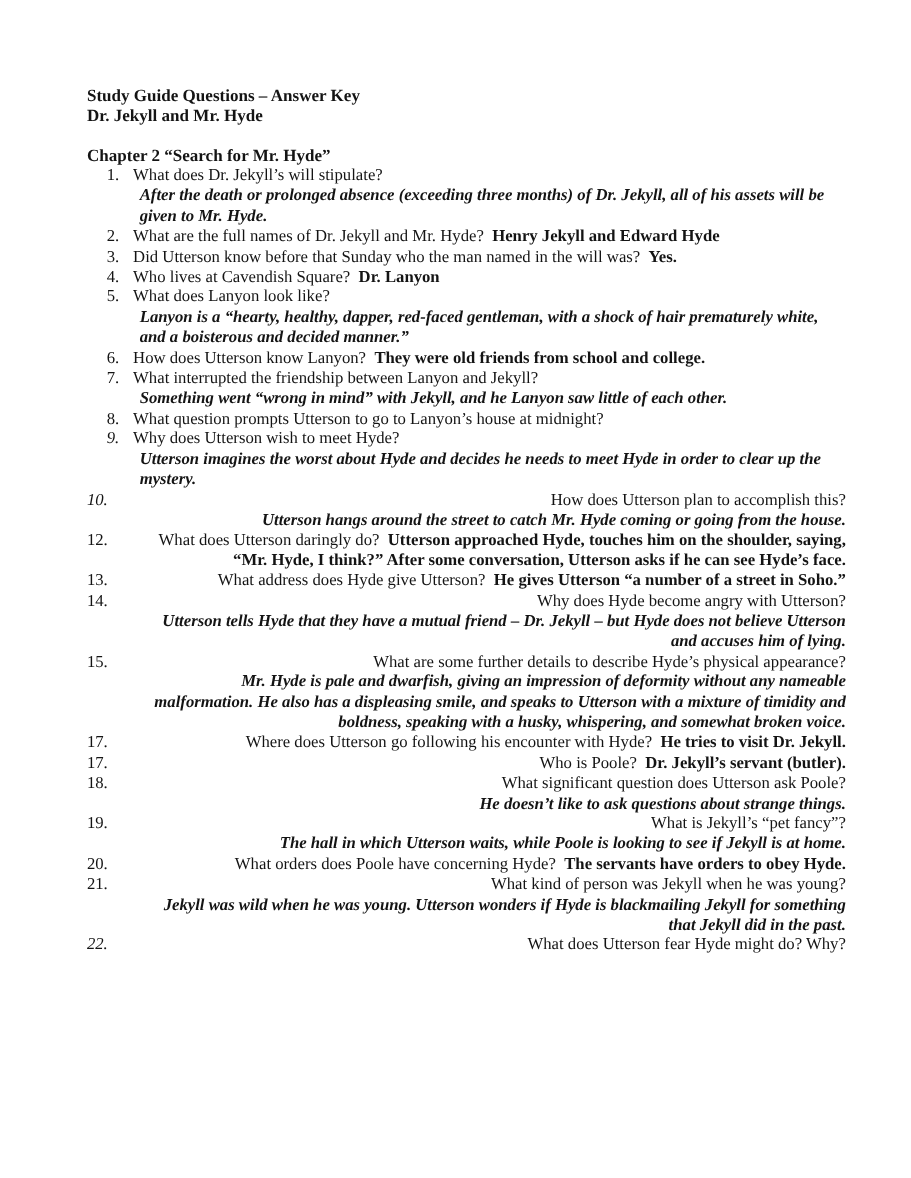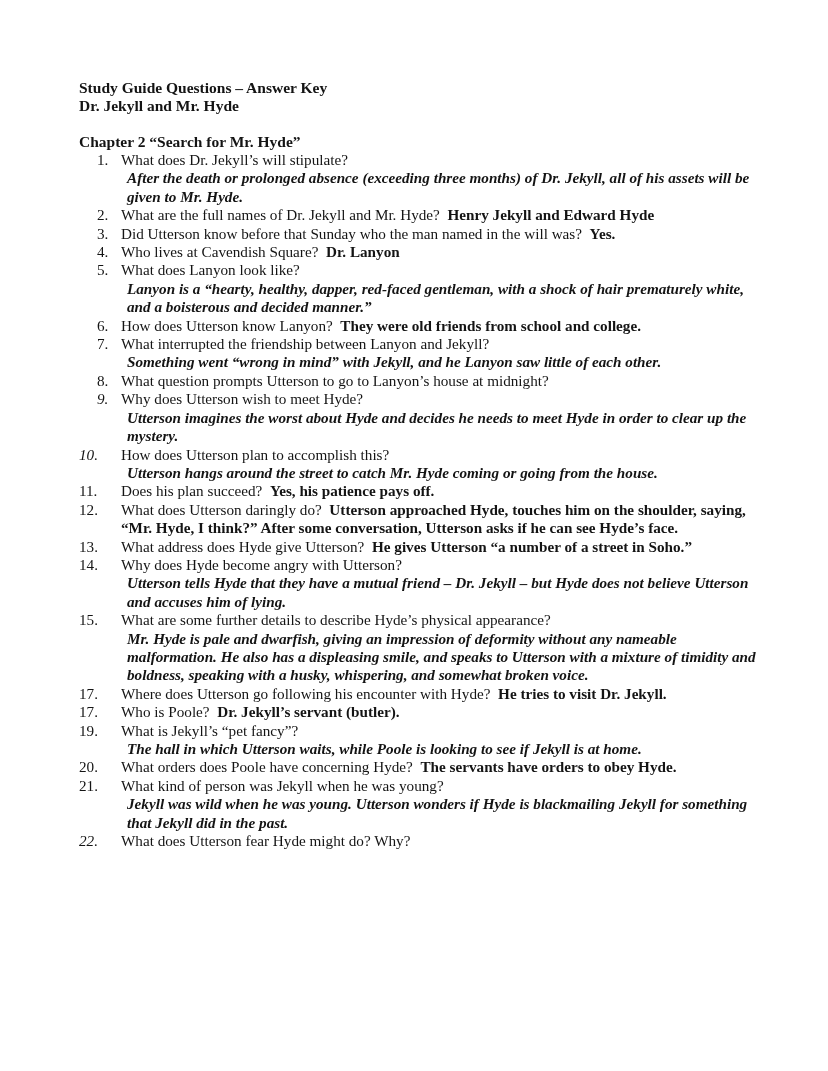--- a/index.html
+++ b/index.html
@@ -69,25 +69,20 @@
       <span class="num italic">9.</span>
       <span>Why does Utterson wish to meet Hyde?</span>
       <span class="ans-block">Utterson imagines the worst about Hyde and decides he needs to meet Hyde in order to clear up the mystery.</span>
     </li>
     <li class="q two-digit">
       <span class="num italic" style="left:0">10.</span>
       <span>How does Utterson plan to accomplish this?</span>
       <span class="ans-block">Utterson hangs around the street to catch Mr. Hyde coming or going from the house.</span>
     </li>
     <li class="q two-digit">
-      <span class="num" style="left:0">11.</span>
-      <span>Does his plan succeed?</span>&nbsp;
-      <span class="ans">Yes, his patience pays off.</span>
-    </li>
-    <li class="q two-digit">
       <span class="num" style="left:0">12.</span>
       <span>What does Utterson daringly do?</span>&nbsp;
       <span class="ans">Utterson approached Hyde, touches him on the shoulder, saying, “Mr. Hyde, I think?”  After some conversation, Utterson asks if he can see Hyde’s face.</span>
     </li>
     <li class="q two-digit">
       <span class="num" style="left:0">13.</span>
       <span>What address does Hyde give Utterson?</span>&nbsp;
       <span class="ans">He gives Utterson “a number of a street in Soho.”</span>
     </li>
     <li class="q two-digit">
@@ -104,20 +99,25 @@
       <span class="num" style="left:0">17.</span>
       <span>Where does Utterson go following his encounter with Hyde?</span>&nbsp;
       <span class="ans">He tries to visit Dr. Jekyll.</span>
     </li>
     <li class="q two-digit">
       <span class="num" style="left:0">17.</span>
       <span>Who is Poole?</span>&nbsp;
       <span class="ans">Dr. Jekyll’s servant (butler).</span>
     </li>
     <li class="q two-digit">
+      <span class="num" style="left:0">18.</span>
+      <span>What significant question does Utterson ask Poole?</span>
+      <span class="ans-block">He doesn’t like to ask questions about strange things.</span>
+    </li>
+    <li class="q two-digit">
       <span class="num" style="left:0">19.</span>
       <span>What is Jekyll’s “pet fancy”?</span>
       <span class="ans-block">The hall in which Utterson waits, while Poole is looking to see if Jekyll is at home.</span>
     </li>
     <li class="q two-digit">
       <span class="num" style="left:0">20.</span>
       <span>What orders does Poole have concerning Hyde?</span>&nbsp;
       <span class="ans">The servants have orders to obey Hyde.</span>
     </li>
     <li class="q two-digit">
@@ -127,15 +127,15 @@
     </li>
     <li class="q two-digit">
       <span class="num italic" style="left:0">22.</span>
       <span>What does Utterson fear Hyde might do?  Why?</span>
     </li>
   </ol>
 </div>
 
 <style>
   
-  .q.two-digit { padding-left: 42px; }
+  .q.two-digit { padding-left: 42px; text-align: right; }
   .q.two-digit .num { left: 17px; }
 </style>
 
 </body></html>

